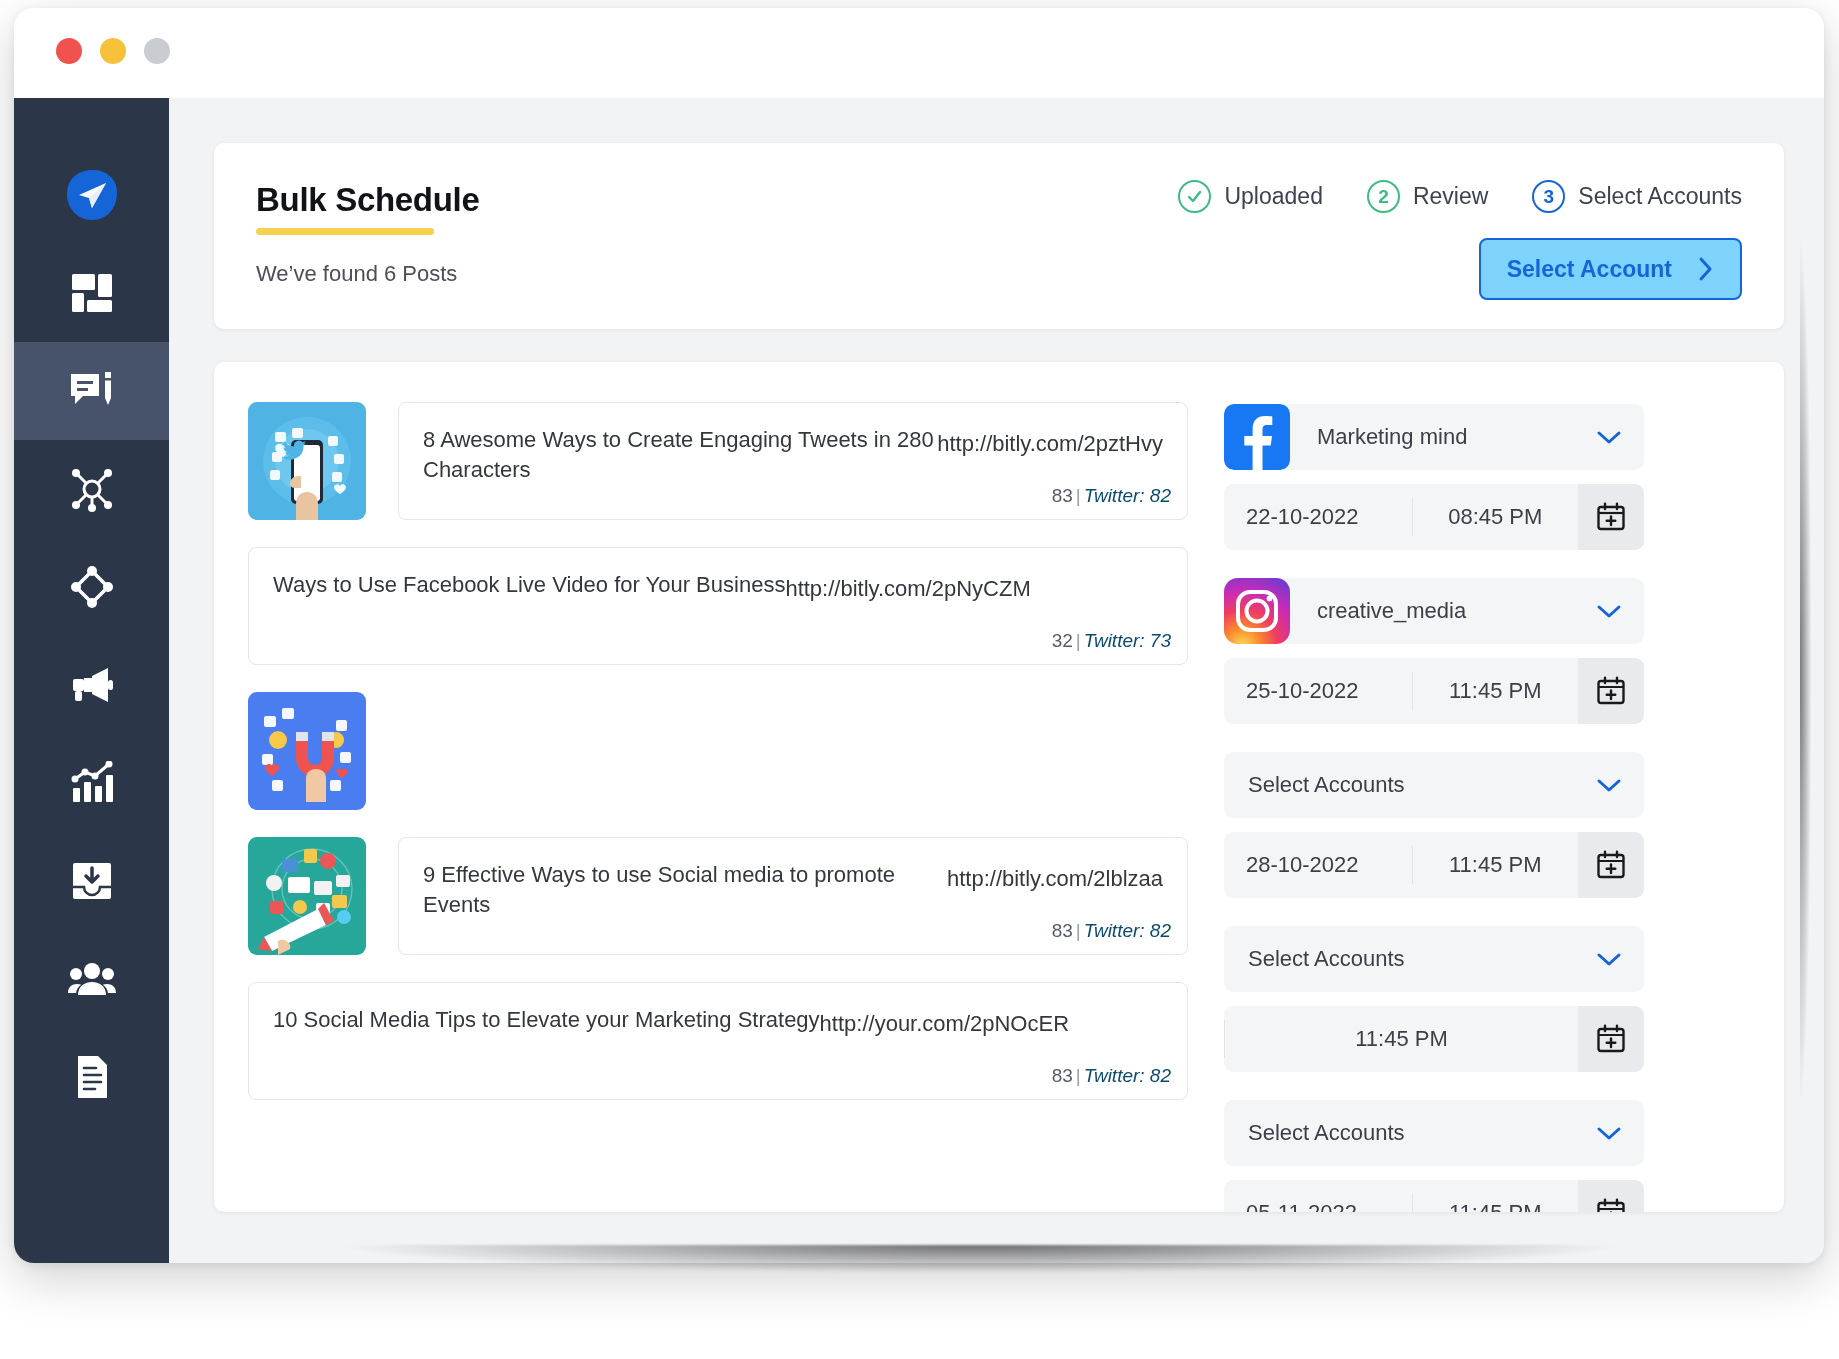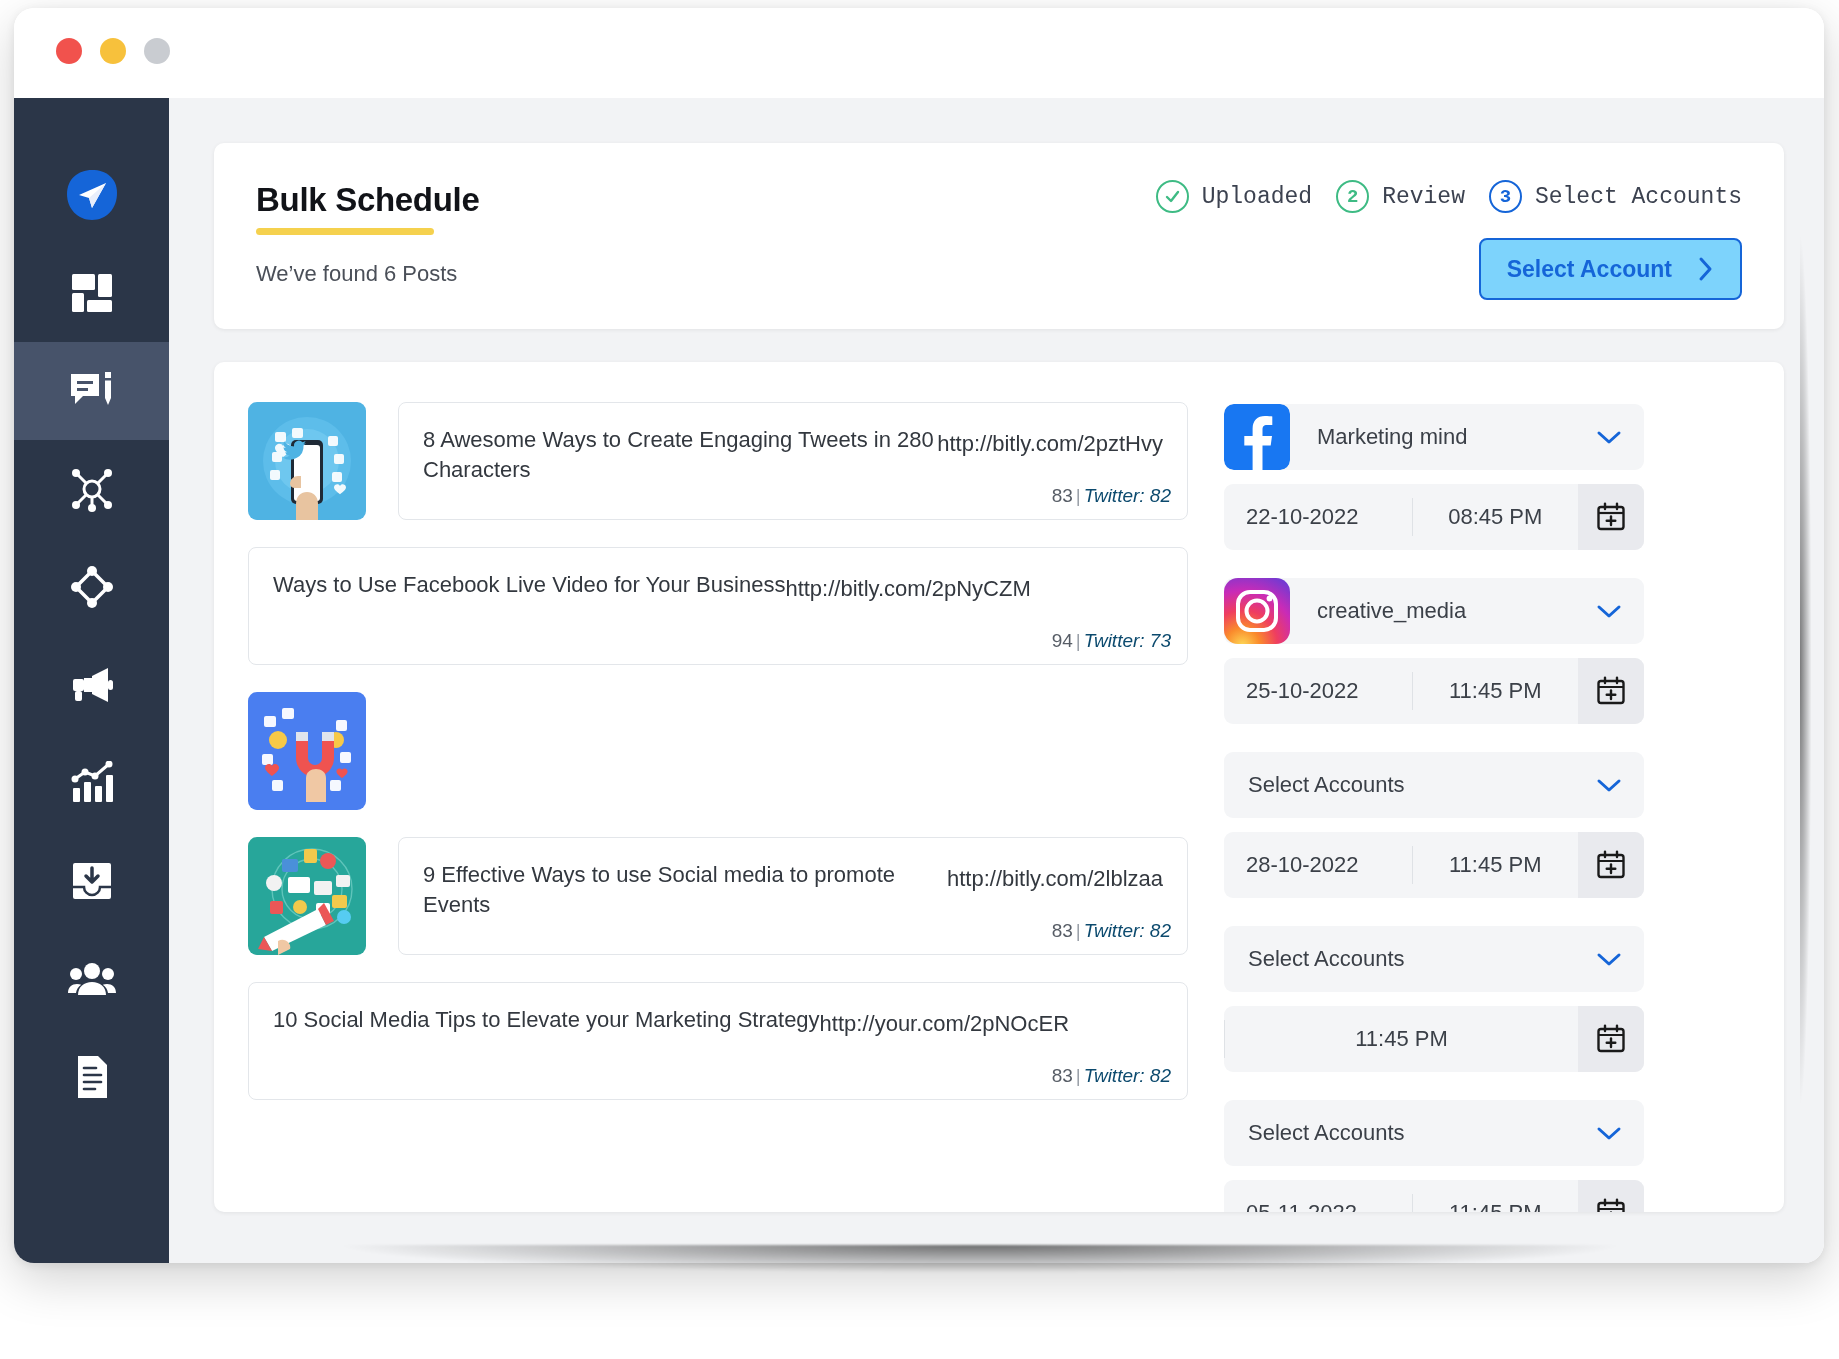--- a/index.html
+++ b/index.html
@@ -70,21 +70,21 @@
   .title-underline {
     width: 178px; height: 7px; border-radius: 4px;
     background: #f5d14e; margin-top: 9px;
   }
   .found-text {
     margin-top: 26px; font-size: 22px; color: #4a4f58;
   }
 
   .steps {
     position: absolute; right: 42px; top: 37px;
-    display: flex; align-items: center; gap: 24px; font-family: Liberation Mono, monospace;
+    display: flex; align-items: center; gap: 44px;
   }
   .step { display: flex; align-items: center; gap: 13px; }
   .step-circle {
     width: 33px; height: 33px; border-radius: 50%;
     border: 2.5px solid #3ebb84;
     display: flex; align-items: center; justify-content: center;
     font-size: 19px; font-weight: bold; color: #3ebb84;
   }
   .step-circle.blue { border-color: #1565d8; color: #1565d8; }
   .step-label { font-size: 23px; color: #3c4250; }
@@ -405,21 +405,21 @@
               <span>83</span><span class="sep">|</span><span class="tw">Twitter: 82</span>
             </div>
           </div>
         </div>
 
         <div class="post-row">
           <div class="post-box">
             <div class="post-title">Ways to Use Facebook Live Video for Your Business</div>
             <div class="post-url">http://bitly.com/2pNyCZM</div>
             <div class="counter">
-              <span>94</span><span class="sep">|</span><span class="tw">Twitter: 73</span>
+              <span>32</span><span class="sep">|</span><span class="tw">Twitter: 73</span>
             </div>
           </div>
         </div>
 
         <div class="post-row">
           <div class="thumb">
             <svg width="118" height="118" viewBox="0 0 118 118">
               <rect width="118" height="118" fill="#4a7ef0"></rect>
               <g fill="#ffffff" opacity=".95">
                 <rect x="16" y="24" width="12" height="11" rx="2"></rect>

